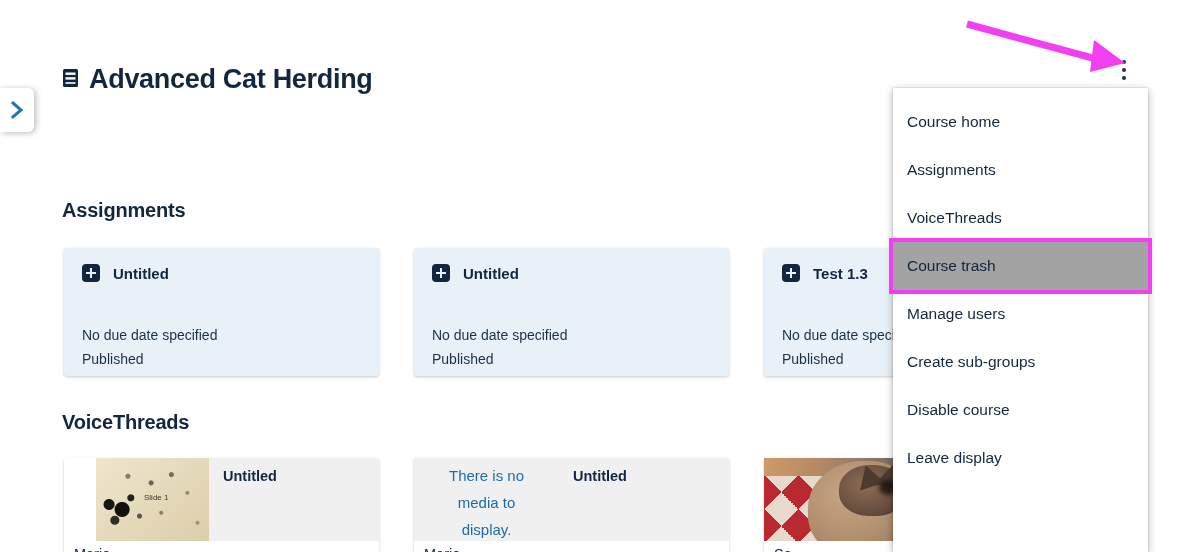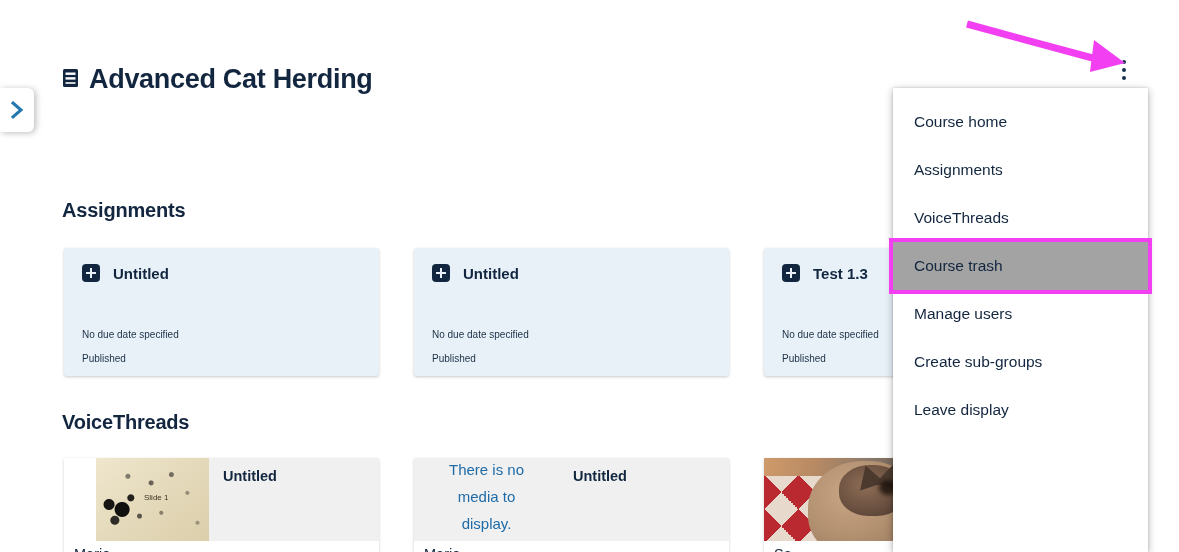--- a/index.html
+++ b/index.html
@@ -135,21 +135,21 @@
   }
   .assign-icon::after {
     left: 8px; top: 4px; width: 2px; height: 10px;
   }
   .assignment-name {
     font-size: 15px;
     font-weight: bold;
     color: #12263f;
   }
   .assignment-meta {
-    font-size: 10px;
+    font-size: 14px;
     line-height: 24px;
     color: #1c3046;
     margin-top: 41px;
   }
 
   
   .voicethreads-row {
     position: absolute;
     left: 64px;
     top: 458px;
@@ -229,21 +229,21 @@
     width: 16px;
     height: 9px;
     background: #ffffff;
   }
 
   
   .thumb-nomedia {
     width: 100%; height: 100%;
     background: #f0f0f0;
     display: flex;
-    align-items: flex-end;
+    align-items: flex-start;
     justify-content: center;
     text-align: center;
     padding: 4px 18px;
   }
   .thumb-nomedia span {
     font-size: 15px;
     line-height: 27px;
     color: #1e6ba8;
   }
 
@@ -312,21 +312,21 @@
     height: 464px;
     background: #ffffff;
     box-shadow: 0 2px 8px rgba(0,0,0,0.30), 0 0 2px rgba(0,0,0,0.18);
     z-index: 10;
     padding-top: 10px;
   }
   .menu-item {
     height: 48px;
     display: flex;
     align-items: center;
-    padding-left: 21px;
+    padding-left: 14px;
     font-size: 15.5px;
     color: #12263f;
     cursor: pointer;
     position: relative;
   }
   .menu-item.highlighted {
     background: #a3a3a3;
     box-shadow: 0 0 0 4px #f23ff2;
     z-index: 2;
   }
@@ -484,20 +484,23 @@
     <div class="menu-item highlighted">
       <span>Course trash</span>
     </div>
     <div class="menu-item">
       <span>Manage users</span>
     </div>
     <div class="menu-item">
       <span>Create sub-groups</span>
     </div>
     <div class="menu-item">
+      <span>Disable course</span>
+    </div>
+    <div class="menu-item">
       <span>Leave display</span>
     </div>
   </div>
 
   <div class="annotation-arrow">
     <svg width="200" height="62" viewBox="0 0 200 62" aria-hidden="true">
       <line x1="12" y1="6" x2="145" y2="42" stroke="#f23ff2" stroke-width="7" stroke-linecap="butt"></line>
       <polygon points="139,22 170,45 135,54" fill="#f23ff2"></polygon>
     </svg>
   </div>

